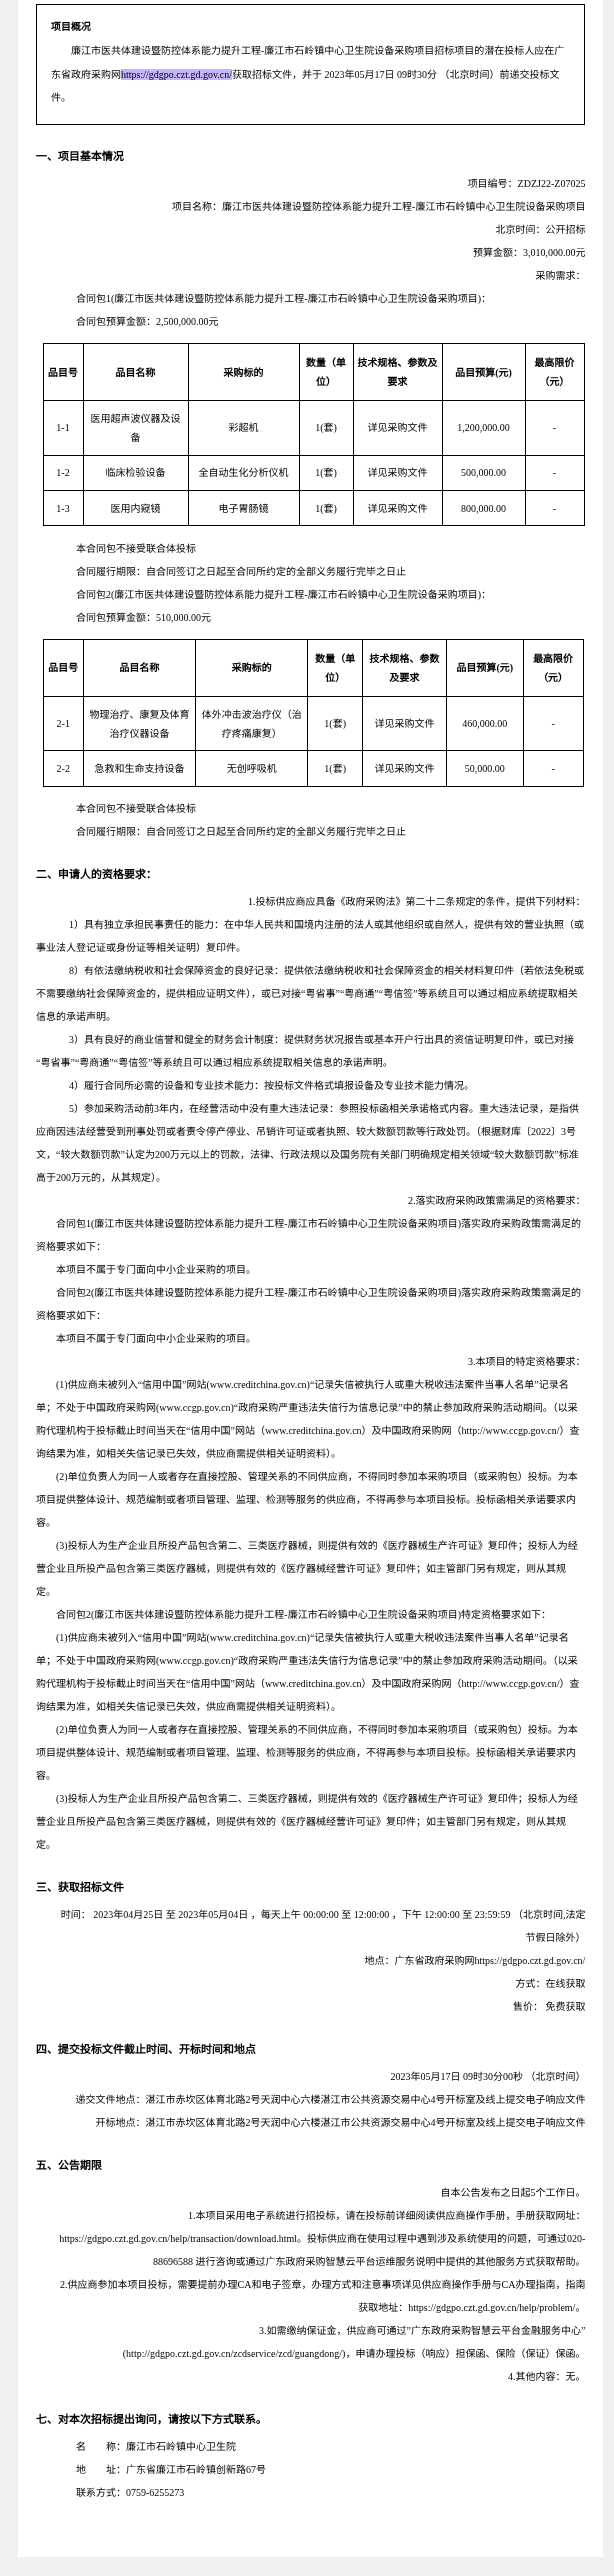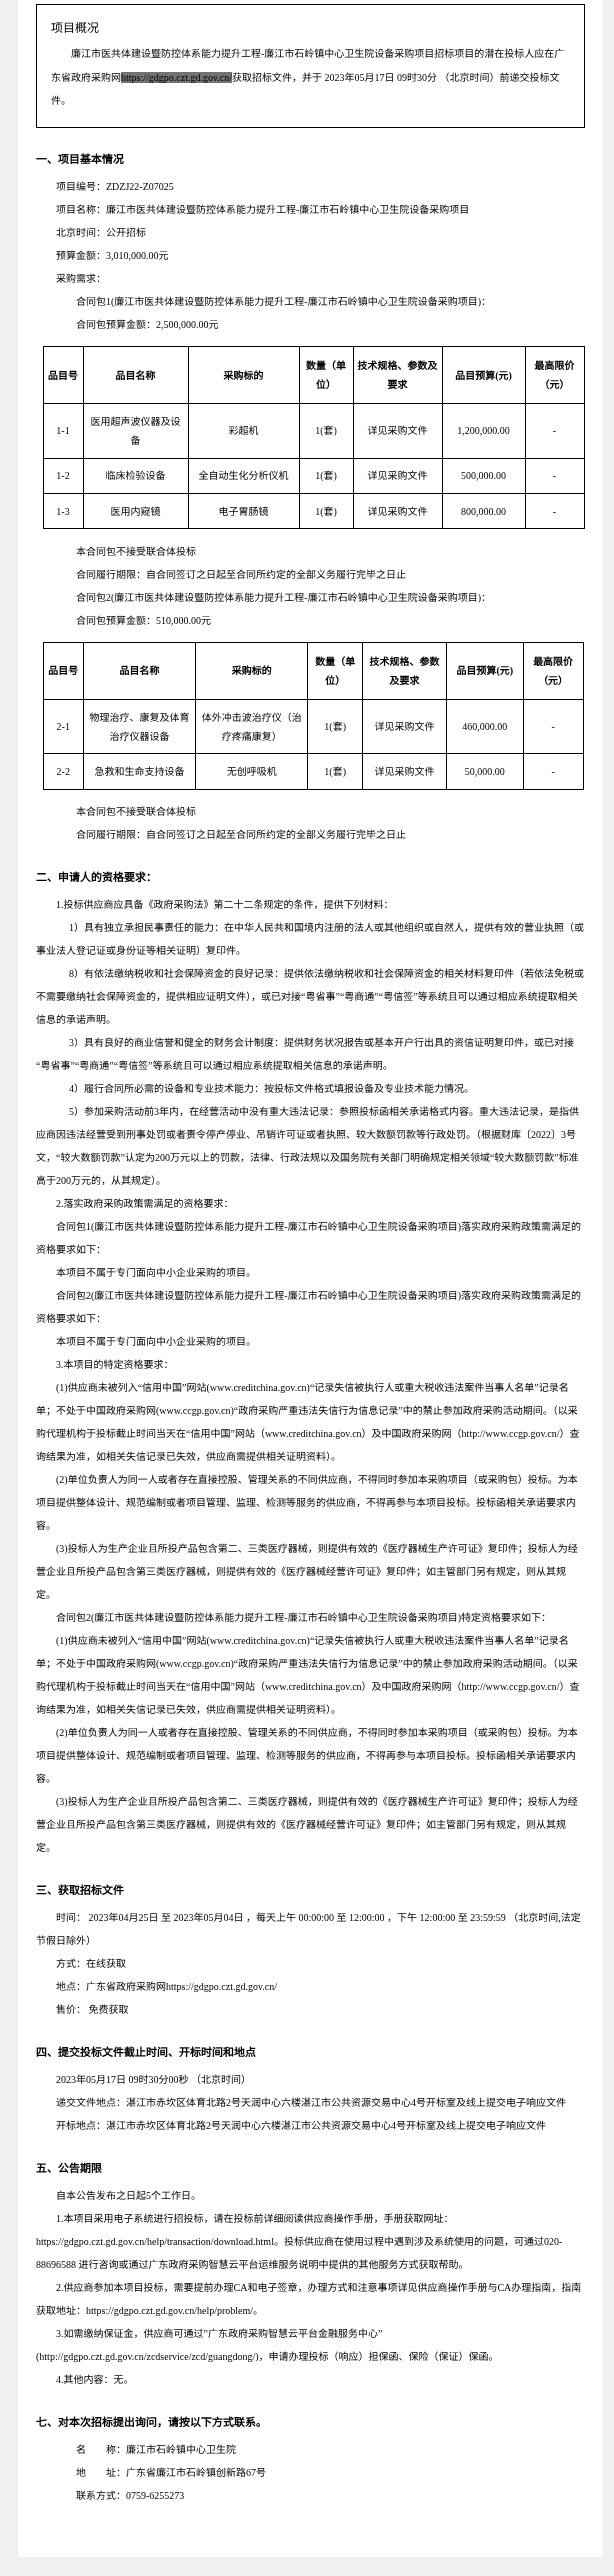--- a/index.html
+++ b/index.html
@@ -18,44 +18,44 @@
     box-sizing:border-box;
     font-size:10px;
   }
   
   .overview-box{
     border:0.6px solid #000;
     padding:6.5px 14px 14px 14px;
     margin-bottom:9px;
   }
   .overview-box h2{
-    font-size:12px;
-    font-weight:normal;
+    font-size:10px;
+    font-weight:bold;
     margin:6.5px 0 6.5px 0;
   }
   .overview-box p{
     margin:0;
     text-indent:2em;
     line-height:2.35;
     font-size:10px;
   }
-  .hl{background:#737373;}
+  .hl{background:#c4b5fd;}
   
   .sec-h{
     font-size:11px;
     font-weight:bold;
     margin:22px 0 9px 0;
   }
   
   p.ln{
     margin:0;
     line-height:2.3;
     font-size:10px;
   }
-  .i2{text-indent:2em;}
+  .i2{text-indent:2em;text-align:right;}
   .i3{text-indent:3.3em;}
   .i4{text-indent:4em;}
   .blk4{margin-left:2em;text-indent:2em;}
   
   table.items{
     border-collapse:collapse;
     margin:10.3px 0 10.3px 6.5px;
     table-layout:fixed;
     width:541px;
   }
@@ -215,22 +215,22 @@
   <p class="ln blk4">(1)供应商未被列入“信用中国”网站(www.creditchina.gov.cn)“记录失信被执行人或重大税收违法案件当事人名单”记录名单；不处于中国政府采购网(www.ccgp.gov.cn)“政府采购严重违法失信行为信息记录”中的禁止参加政府采购活动期间。（以采购代理机构于投标截止时间当天在“信用中国”网站（www.creditchina.gov.cn）及中国政府采购网（http://www.ccgp.gov.cn/）查询结果为准，如相关失信记录已失效，供应商需提供相关证明资料）。</p>
   <p class="ln blk4">(2)单位负责人为同一人或者存在直接控股、管理关系的不同供应商，不得同时参加本采购项目（或采购包）投标。为本项目提供整体设计、规范编制或者项目管理、监理、检测等服务的供应商，不得再参与本项目投标。投标函相关承诺要求内容。</p>
   <p class="ln blk4">(3)投标人为生产企业且所投产品包含第二、三类医疗器械，则提供有效的《医疗器械生产许可证》复印件；投标人为经营企业且所投产品包含第三类医疗器械，则提供有效的《医疗器械经营许可证》复印件；如主管部门另有规定，则从其规定。</p>
   <p class="ln blk4">合同包2(廉江市医共体建设暨防控体系能力提升工程-廉江市石岭镇中心卫生院设备采购项目)特定资格要求如下：</p>
   <p class="ln blk4">(1)供应商未被列入“信用中国”网站(www.creditchina.gov.cn)“记录失信被执行人或重大税收违法案件当事人名单”记录名单；不处于中国政府采购网(www.ccgp.gov.cn)“政府采购严重违法失信行为信息记录”中的禁止参加政府采购活动期间。（以采购代理机构于投标截止时间当天在“信用中国”网站（www.creditchina.gov.cn）及中国政府采购网（http://www.ccgp.gov.cn/）查询结果为准，如相关失信记录已失效，供应商需提供相关证明资料）。</p>
   <p class="ln blk4">(2)单位负责人为同一人或者存在直接控股、管理关系的不同供应商，不得同时参加本采购项目（或采购包）投标。为本项目提供整体设计、规范编制或者项目管理、监理、检测等服务的供应商，不得再参与本项目投标。投标函相关承诺要求内容。</p>
   <p class="ln blk4">(3)投标人为生产企业且所投产品包含第二、三类医疗器械，则提供有效的《医疗器械生产许可证》复印件；投标人为经营企业且所投产品包含第三类医疗器械，则提供有效的《医疗器械经营许可证》复印件；如主管部门另有规定，则从其规定。</p>
 
   <h3 class="sec-h">三、获取招标文件</h3>
   <p class="ln i2">时间：  2023年04月25日 至 2023年05月04日 ，每天上午 00:00:00 至 12:00:00 ，下午 12:00:00 至 23:59:59 （北京时间,法定节假日除外）</p>
+  <p class="ln i2">地点：广东省政府采购网https://gdgpo.czt.gd.gov.cn/</p>
   <p class="ln i2">方式：在线获取</p>
-  <p class="ln i2">地点：广东省政府采购网https://gdgpo.czt.gd.gov.cn/</p>
   <p class="ln i2">售价：  免费获取</p>
 
   <h3 class="sec-h">四、提交投标文件截止时间、开标时间和地点</h3>
   <p class="ln i2">2023年05月17日  09时30分00秒  （北京时间）</p>
   <p class="ln i2">递交文件地点：湛江市赤坎区体育北路2号天润中心六楼湛江市公共资源交易中心4号开标室及线上提交电子响应文件</p>
   <p class="ln i2">开标地点：湛江市赤坎区体育北路2号天润中心六楼湛江市公共资源交易中心4号开标室及线上提交电子响应文件</p>
 
   <h3 class="sec-h">五、公告期限</h3>
   <p class="ln i2">自本公告发布之日起5个工作日。</p>
 

